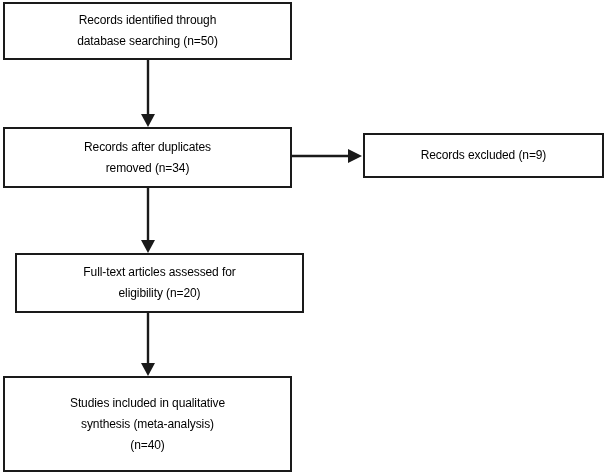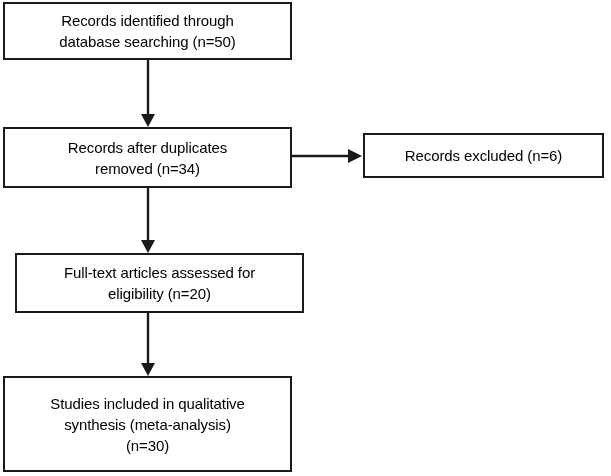--- a/index.html
+++ b/index.html
@@ -21,21 +21,21 @@
     position: absolute;
     box-sizing: border-box;
     background: #ffffff;
     border: 2px solid #1a1a1a;
     display: flex;
     align-items: center;
     justify-content: center;
     text-align: center;
     color: #000000;
     font-family: "Liberation Sans", sans-serif;
-    font-size: 15px;
+    font-size: 12px;
     line-height: 21px;
     letter-spacing: -0.1px;
     white-space: pre-line;
     padding: 0 2px;
   }
   #box-identified  { left: 3px;   top: 2px;   width: 289px; height: 58px; }
   #box-duplicates  { left: 3px;   top: 127px; width: 289px; height: 61px; }
   #box-excluded    { left: 363px; top: 133px; width: 241px; height: 45px; }
   #box-fulltext    { left: 15px;   top: 253px; width: 289px; height: 60px; }
   #box-included    { left: 3px;   top: 376px; width: 289px; height: 96px; }
@@ -64,36 +64,36 @@
   <div class="flow-box" id="box-duplicates">Records after duplicates
 removed (n=34)</div>
 
   <div class="connector" id="arrow-2" style="left:292px; top:148px; width:72px; height:16px;">
     <svg width="72" height="16" viewBox="0 0 72 16">
       <line x1="0" y1="8" x2="58" y2="8" stroke="#1a1a1a" stroke-width="2.4"></line>
       <polygon points="56,1 56,15 70,8" fill="#1a1a1a"></polygon>
     </svg>
   </div>
 
-  <div class="flow-box" id="box-excluded">Records excluded (n=6)</div>
+  <div class="flow-box" id="box-excluded">Records excluded (n=9)</div>
 
   <div class="connector" id="arrow-3" style="left:140px; top:188px; width:16px; height:66px;">
     <svg width="16" height="66" viewBox="0 0 16 66">
       <line x1="8" y1="0" x2="8" y2="54" stroke="#1a1a1a" stroke-width="2.4"></line>
       <polygon points="1,52 15,52 8,65" fill="#1a1a1a"></polygon>
     </svg>
   </div>
 
   <div class="flow-box" id="box-fulltext">Full-text articles assessed for
 eligibility (n=20)</div>
 
   <div class="connector" id="arrow-4" style="left:140px; top:313px; width:16px; height:64px;">
     <svg width="16" height="64" viewBox="0 0 16 64">
       <line x1="8" y1="0" x2="8" y2="52" stroke="#1a1a1a" stroke-width="2.4"></line>
       <polygon points="1,50 15,50 8,63" fill="#1a1a1a"></polygon>
     </svg>
   </div>
 
   <div class="flow-box" id="box-included">Studies included in qualitative
 synthesis (meta-analysis)
-(n=30)</div>
+(n=40)</div>
 
 </div>
 
 </body></html>

